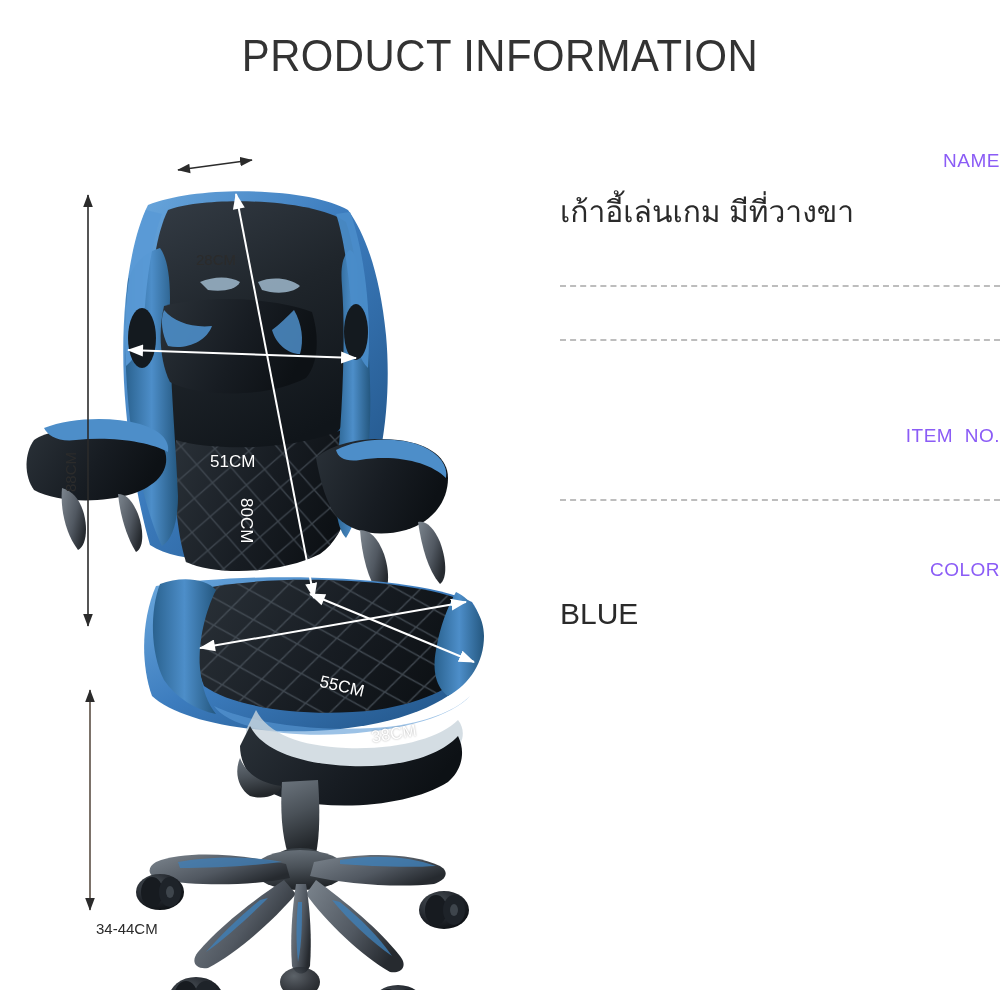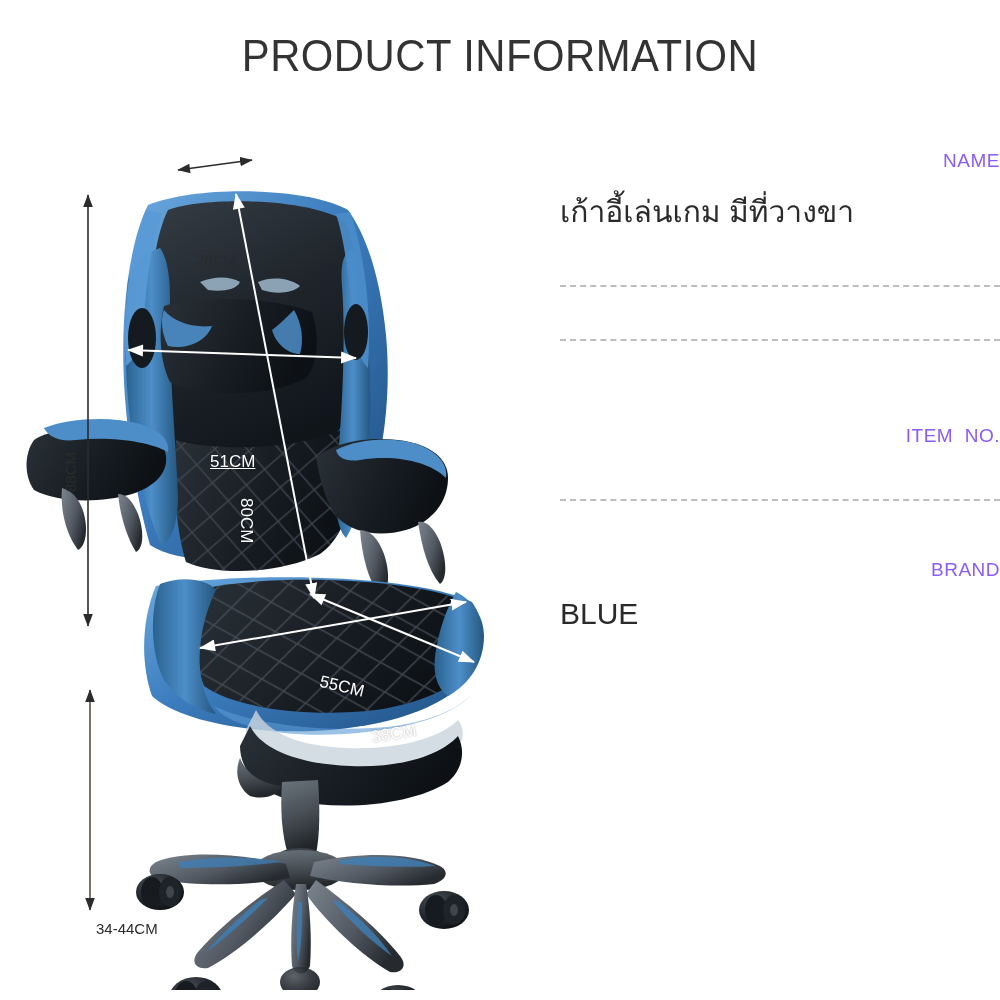--- a/index.html
+++ b/index.html
@@ -56,21 +56,21 @@
 
   
   .dim-inner {
     position: absolute;
     font-size: 17px;
     color: #ffffff;
     font-family: "Liberation Sans", sans-serif;
     white-space: nowrap;
     text-shadow: 0 0 2px rgba(0,0,0,0.35);
   }
-  #dim-51 { left: 210px; top: 342px; text-decoration: underline; }
+  #dim-51 { left: 210px; top: 342px; }
   #dim-80 {
     left: 256px; top: 388px;
     transform: rotate(90deg);
     transform-origin: left top;
   }
   #dim-55 {
     left: 322px; top: 562px;
     transform: rotate(13deg);
     transform-origin: left top;
   }
@@ -361,18 +361,18 @@
     <div class="divider" style="margin-top:50px;"></div>
 
     <div class="divider" style="margin-top:52px;"></div>
 
     <div class="info-row" style="margin-top:84px;">
       <div class="info-label sp-label">ITEM  NO.</div>
     </div>
     <div class="divider" style="margin-top:52px;"></div>
 
     <div class="info-row" style="margin-top:58px;">
-      <div class="info-label sp-label">BRAND</div>
+      <div class="info-label sp-label">COLOR</div>
       <div class="info-value">BLUE</div>
     </div>
   </div>
 
 </div>
 
 </body></html>

